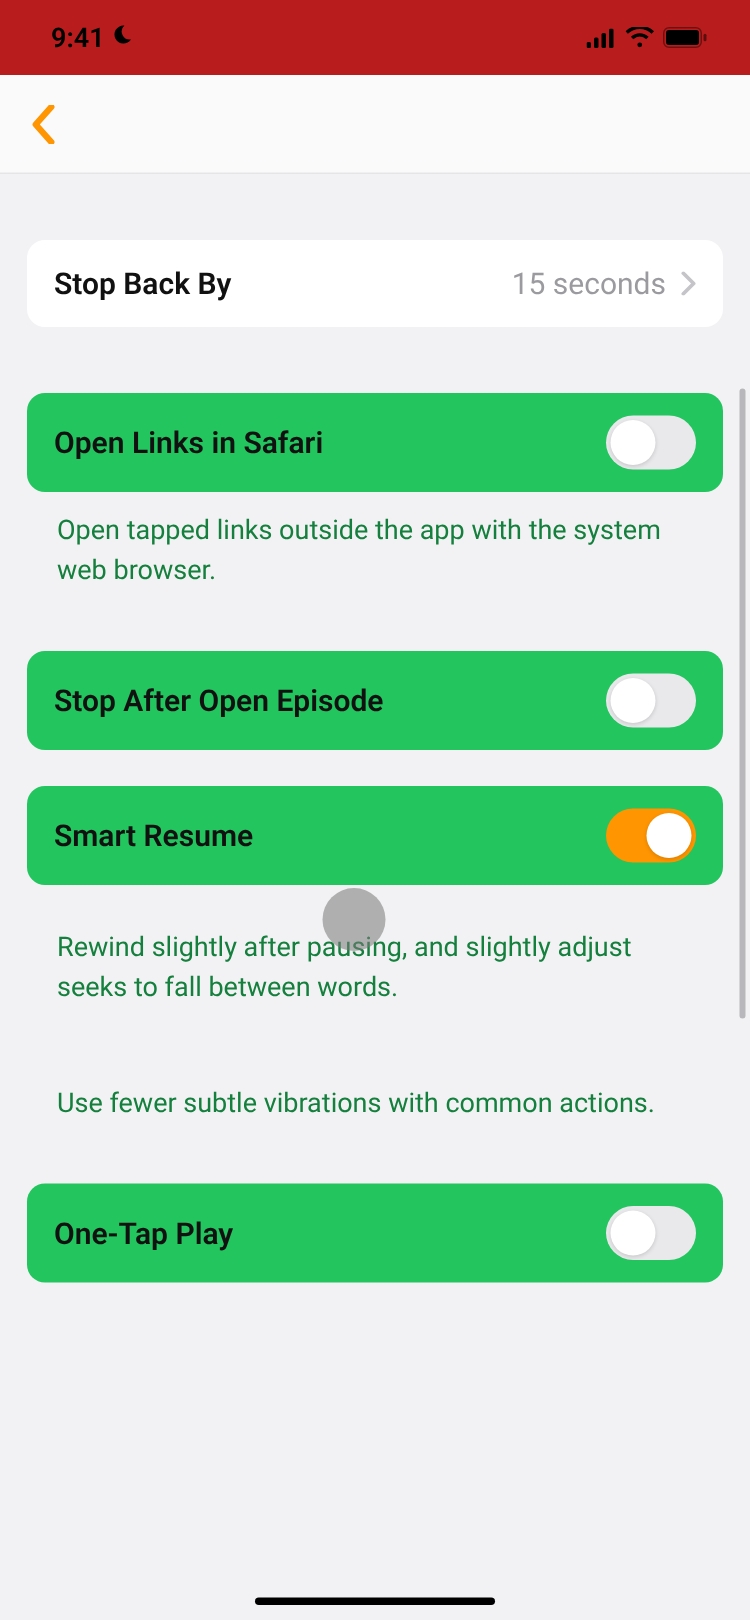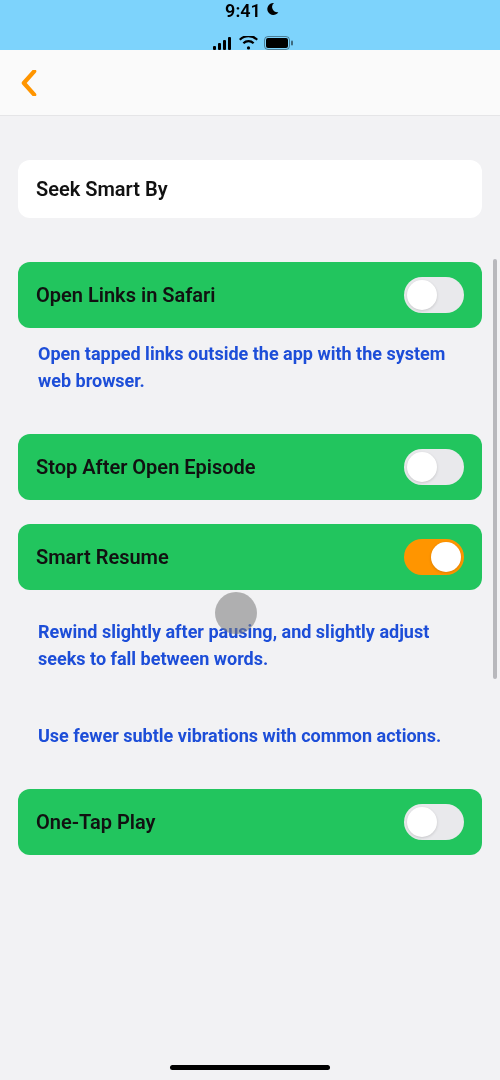--- a/index.html
+++ b/index.html
@@ -9,22 +9,21 @@
     background: #f2f2f4;
     color: #000;
     position: relative;
   }
   .status-bar {
     height: 50px;
     display: flex;
     justify-content: space-between;
     align-items: center;
     padding: 0 28px 0 34px;
-    background: #7dd3fc;
-    flex-direction: column;
+    background: #b91c1c;
   }
   .status-left { display: flex; align-items: center; gap: 4px; font-weight: 600; font-size: 18px; }
   .status-right { display: flex; align-items: center; gap: 6px; }
   .moon-icon svg { width: 16px; height: 16px; }
   .sig-icon, .wifi-icon, .batt-icon { display: flex; align-items: center; }
   .nav-bar {
     height: 66px;
     display: flex;
     align-items: center;
     position: relative;
@@ -113,23 +112,22 @@
     height: 30px;
     border-radius: 15px;
     background: #fff;
     box-shadow: 0 1px 3px rgba(0,0,0,0.15);
   }
   .toggle.off .knob { left: 3px; }
   .toggle.on  .knob { left: 27px; }
   .footer-text {
     font-size: 18px;
     line-height: 1.5;
-    color: #1d4ed8;
+    color: #15803d;
     padding: 0 20px 28px 20px;
-    font-weight: bold;
   }
   .home-indicator {
     position: absolute;
     bottom: 10px;
     left: 50%;
     transform: translateX(-50%);
     width: 160px;
     height: 5px;
     background: #000;
     border-radius: 3px;
@@ -188,21 +186,29 @@
       </svg>
   </div>
 </div>
 
 <div class="scroll-area">
 
   <div class="scroll-indicator"></div>
 
   <div class="group">
     <div class="row">
-      <span class="row-label">Seek Smart By</span>
+      <span class="row-label">Stop Back By</span>
+      <span class="row-tail">
+        <span class="row-value">15 seconds</span>
+        <span class="chevron">
+          <svg viewBox="0 0 8 14" fill="none" stroke="#c5c5c9" stroke-width="2.2" stroke-linecap="round" stroke-linejoin="round">
+              <polyline points="1,1 7,7 1,13"></polyline>
+            </svg>
+        </span>
+      </span>
     </div>
   </div>
 
   <div style="height:28px"></div>
 
   <div class="group-toggle">
     <div class="row">
       <span class="row-label">Open Links in Safari</span>
       <div class="toggle off">
           <div class="knob"></div>

